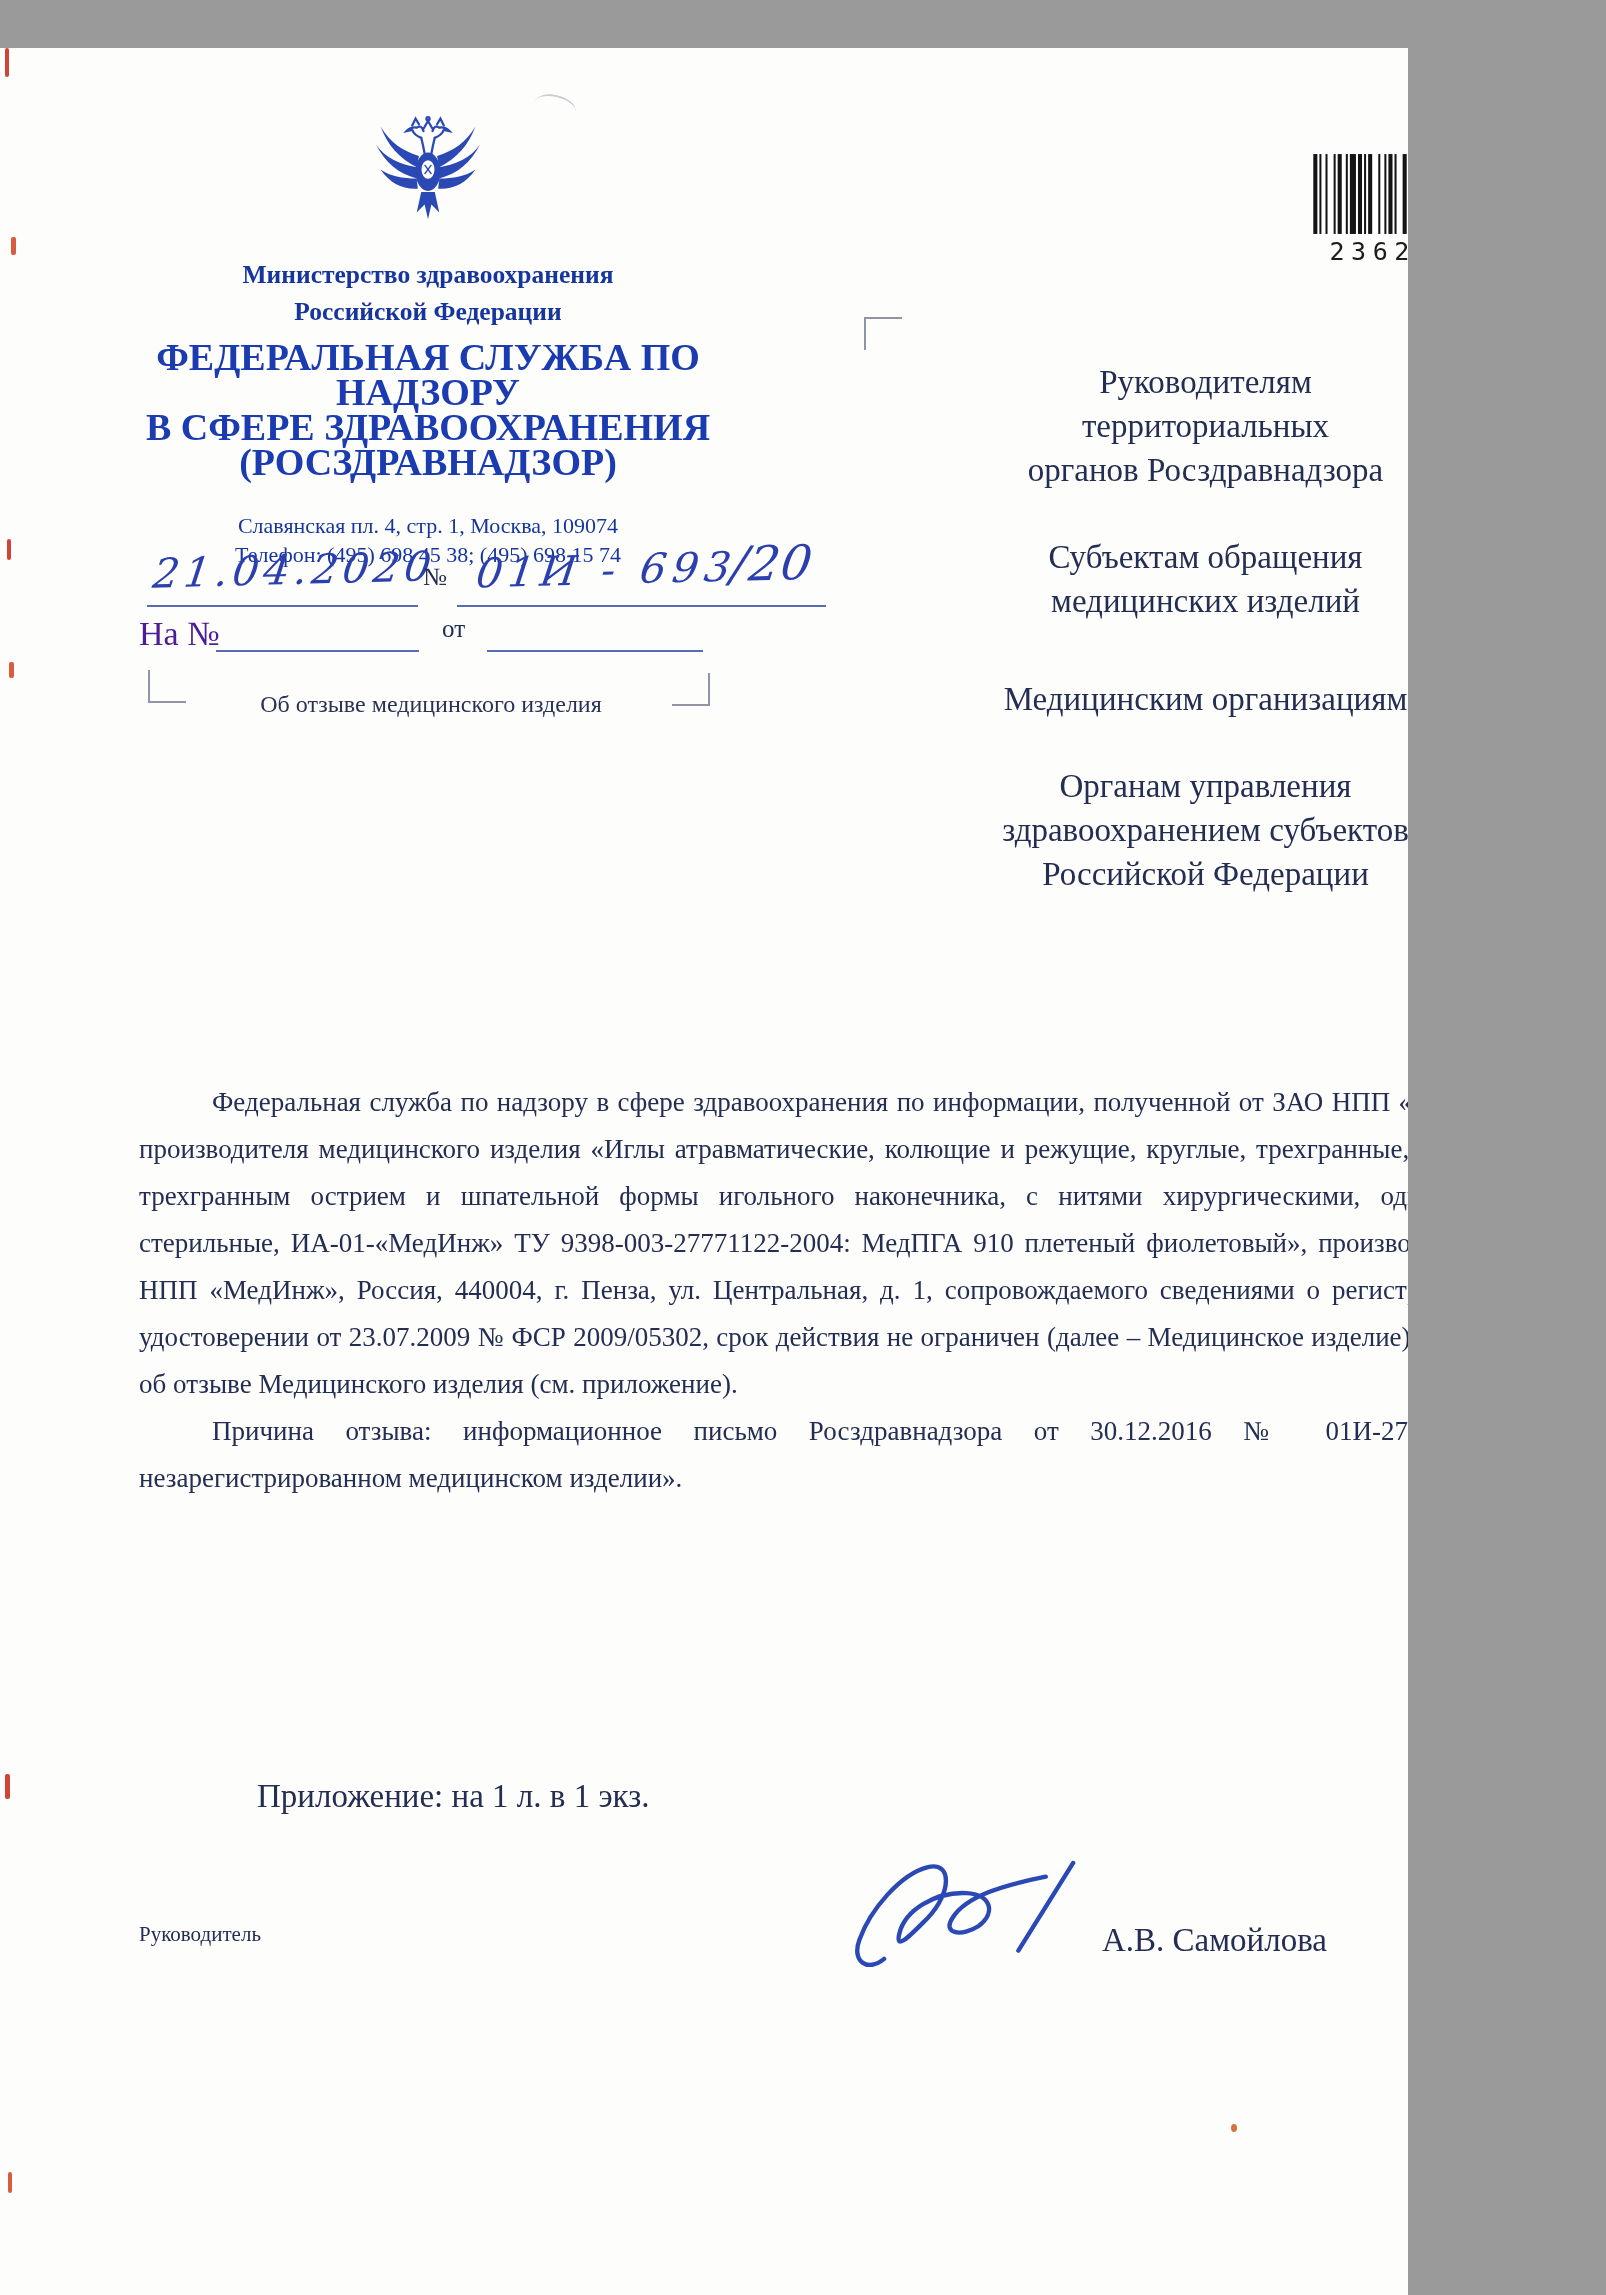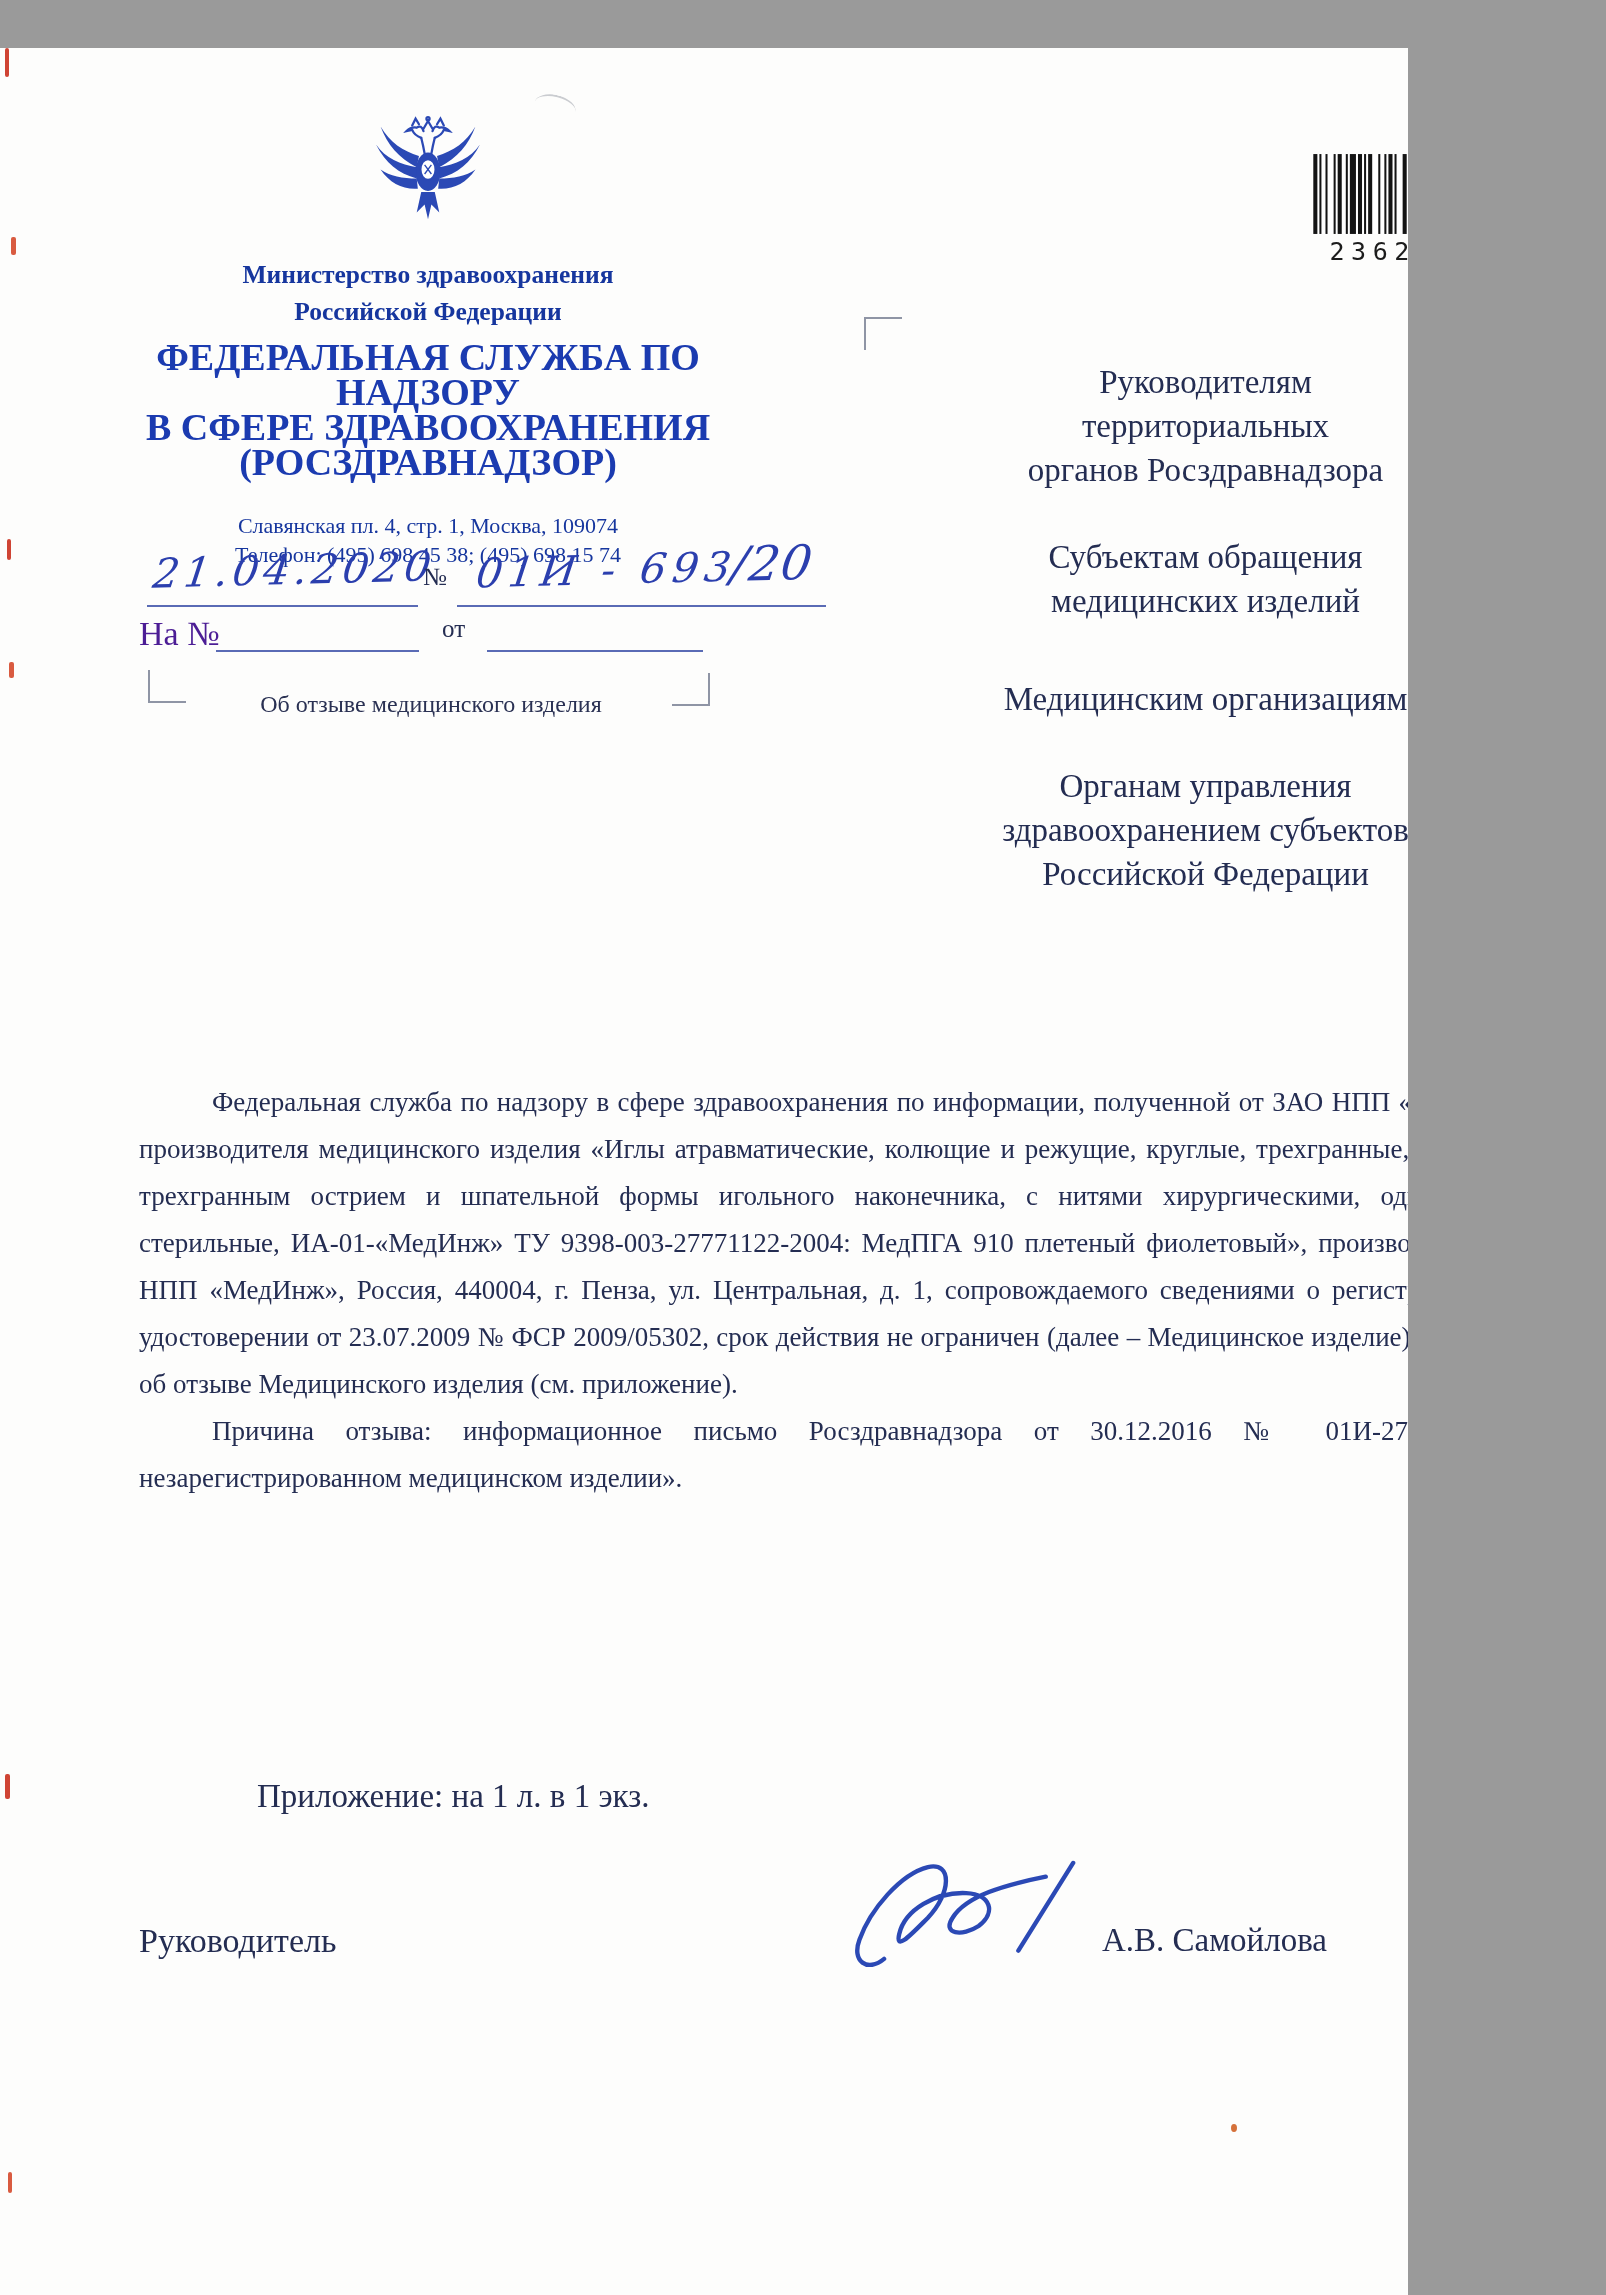--- a/index.html
+++ b/index.html
@@ -84,21 +84,21 @@
     position:absolute;left:139px;top:1031px;width:1395px;
     font-size:27px;line-height:47px;
     text-align:justify;color:#242d52;
   }
   .body-text p{margin:0;text-indent:73px;}
   .attachment{
     position:absolute;left:139px;top:1730px;width:1395px;
     font-size:33px;color:#242d52;text-indent:118px;
   }
   
-  .sig-position{position:absolute;left:139px;top:1874px;font-size:34px;color:#242d52;}
+  .sig-position{position:absolute;left:139px;top:1874px;font-size:21px;color:#242d52;}
   .sig-name{position:absolute;right:81px;top:1874px;font-size:33px;color:#242d52;text-align:left;}
   .sig-scrawl{position:absolute;left:843px;top:1804px;width:274px;height:137px;}
   
   .artifact{position:absolute;}
   .red{background:#cf4434;border-radius:2px;}
   .r1{left:5.2px;top:0px;width:3.9px;height:29px;}
   .r2{left:10.5px;top:189px;width:5.9px;height:18.3px;background:#d95b40;}
   .r3{left:6.5px;top:491px;width:4.6px;height:21px;}
   .r4{left:9.1px;top:614px;width:4.6px;height:15.7px;background:#d95b40;}
   .r5{left:5.2px;top:1726px;width:4.6px;height:25px;}

